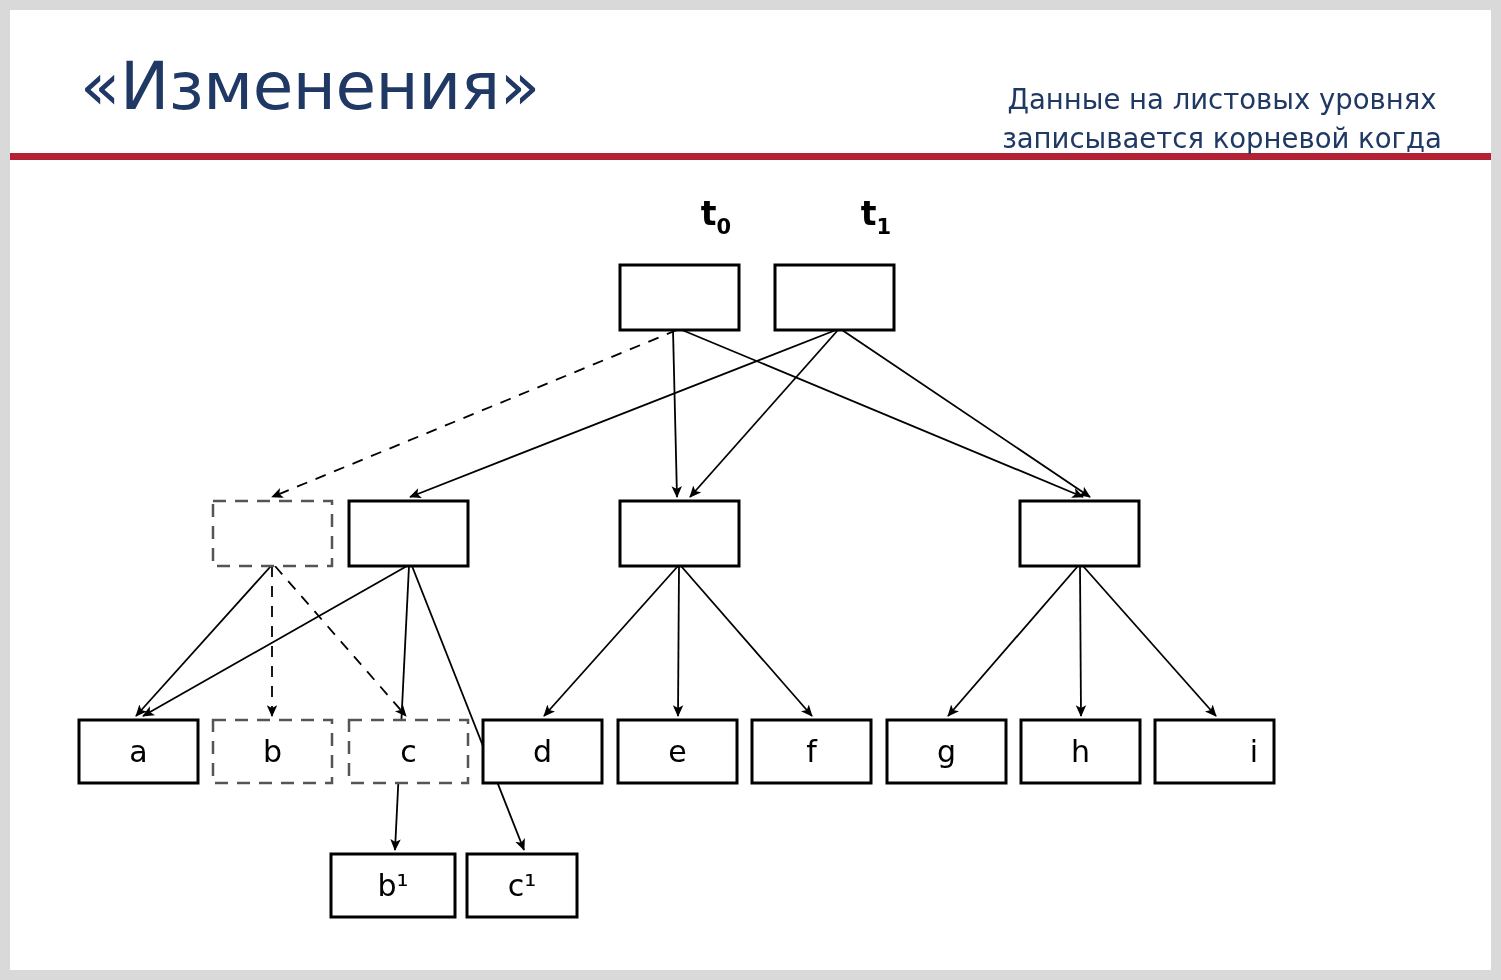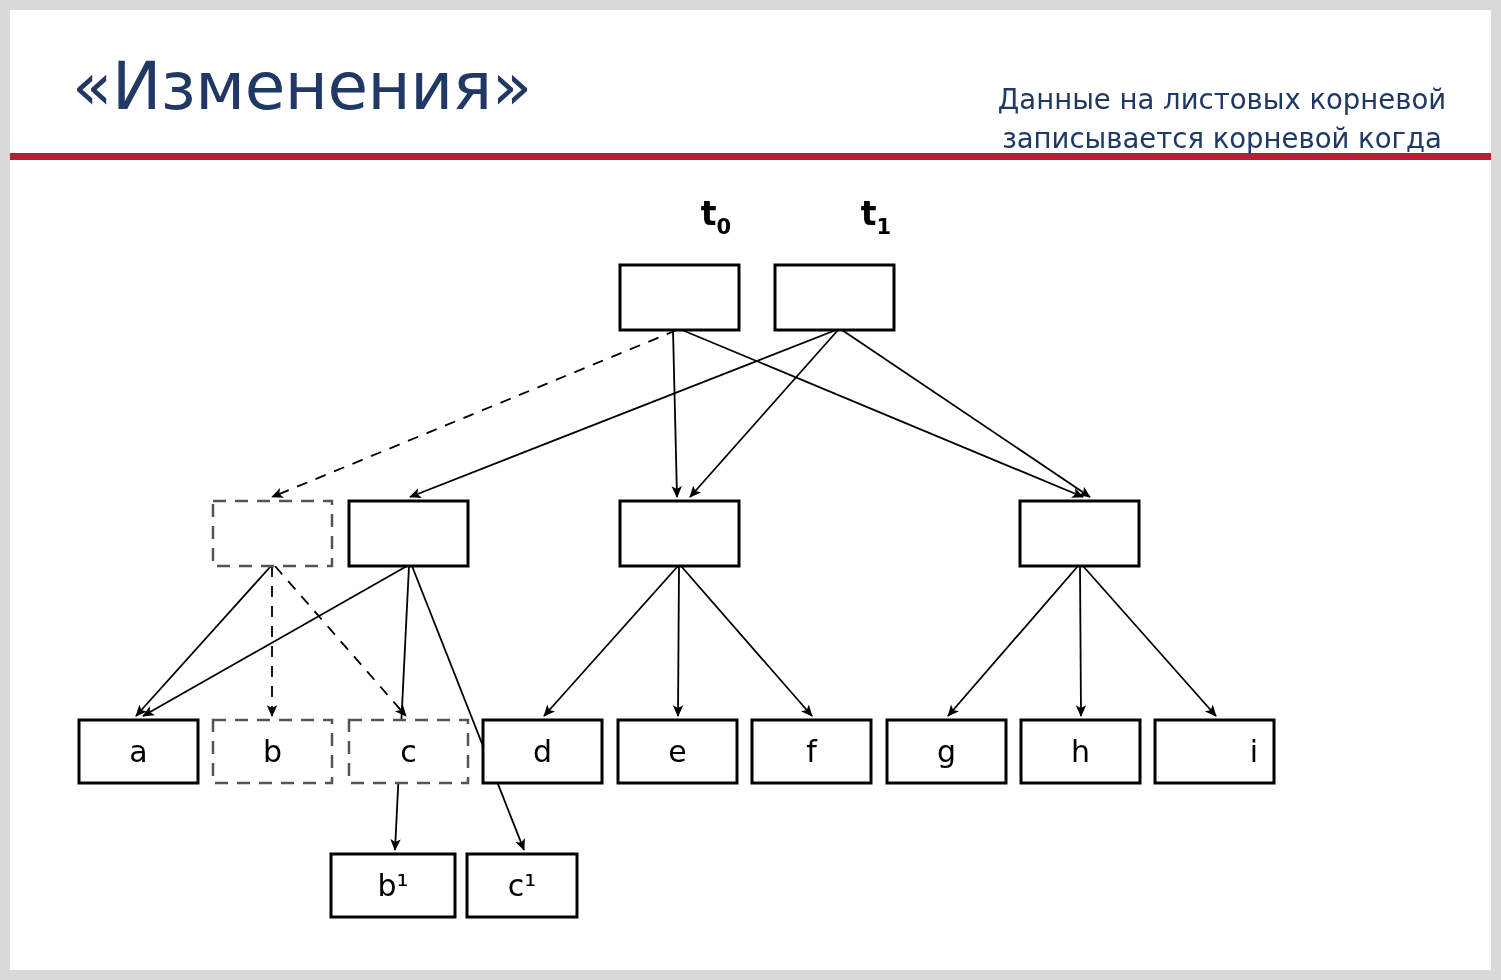--- a/index.html
+++ b/index.html
@@ -17,21 +17,21 @@
   .slide {
     position: absolute;
     left: 10px;
     top: 10px;
     width: 1481px;
     height: 960px;
     background: #ffffff;
   }
   .title-area {
     position: absolute;
-    left: 4px;
+    left: 12px;
     top: 0;
     width: 1172px;
     height: 143px;
   }
   .slide-title {
     position: absolute;
     left: 58px;
     top: 44px;
     font-size: 66px;
     line-height: 1;
@@ -112,21 +112,21 @@
 <body>
 
 <div class="slide">
 
   <div class="title-area">
     <div class="slide-title">«Изменения»</div>
   </div>
   <div class="title-rule"></div>
 
   <div class="note">
-    <div>Данные на листовых корневой</div>
+    <div>Данные на листовых уровнях</div>
     <div>записывается корневой когда</div>
   </div>
 
   <div class="diagram">
     <svg class="canvas" viewBox="0 0 1481 810" xmlns="http://www.w3.org/2000/svg">
       <defs>
         <marker id="arrowhead" markerWidth="7" markerHeight="7" refX="6" refY="3.2" orient="auto" markerUnits="strokeWidth">
           <path d="M0,0.3 L6.5,3.2 L0,6.1 L1.6,3.2 Z" fill="#000000"></path>
         </marker>
       </defs>

